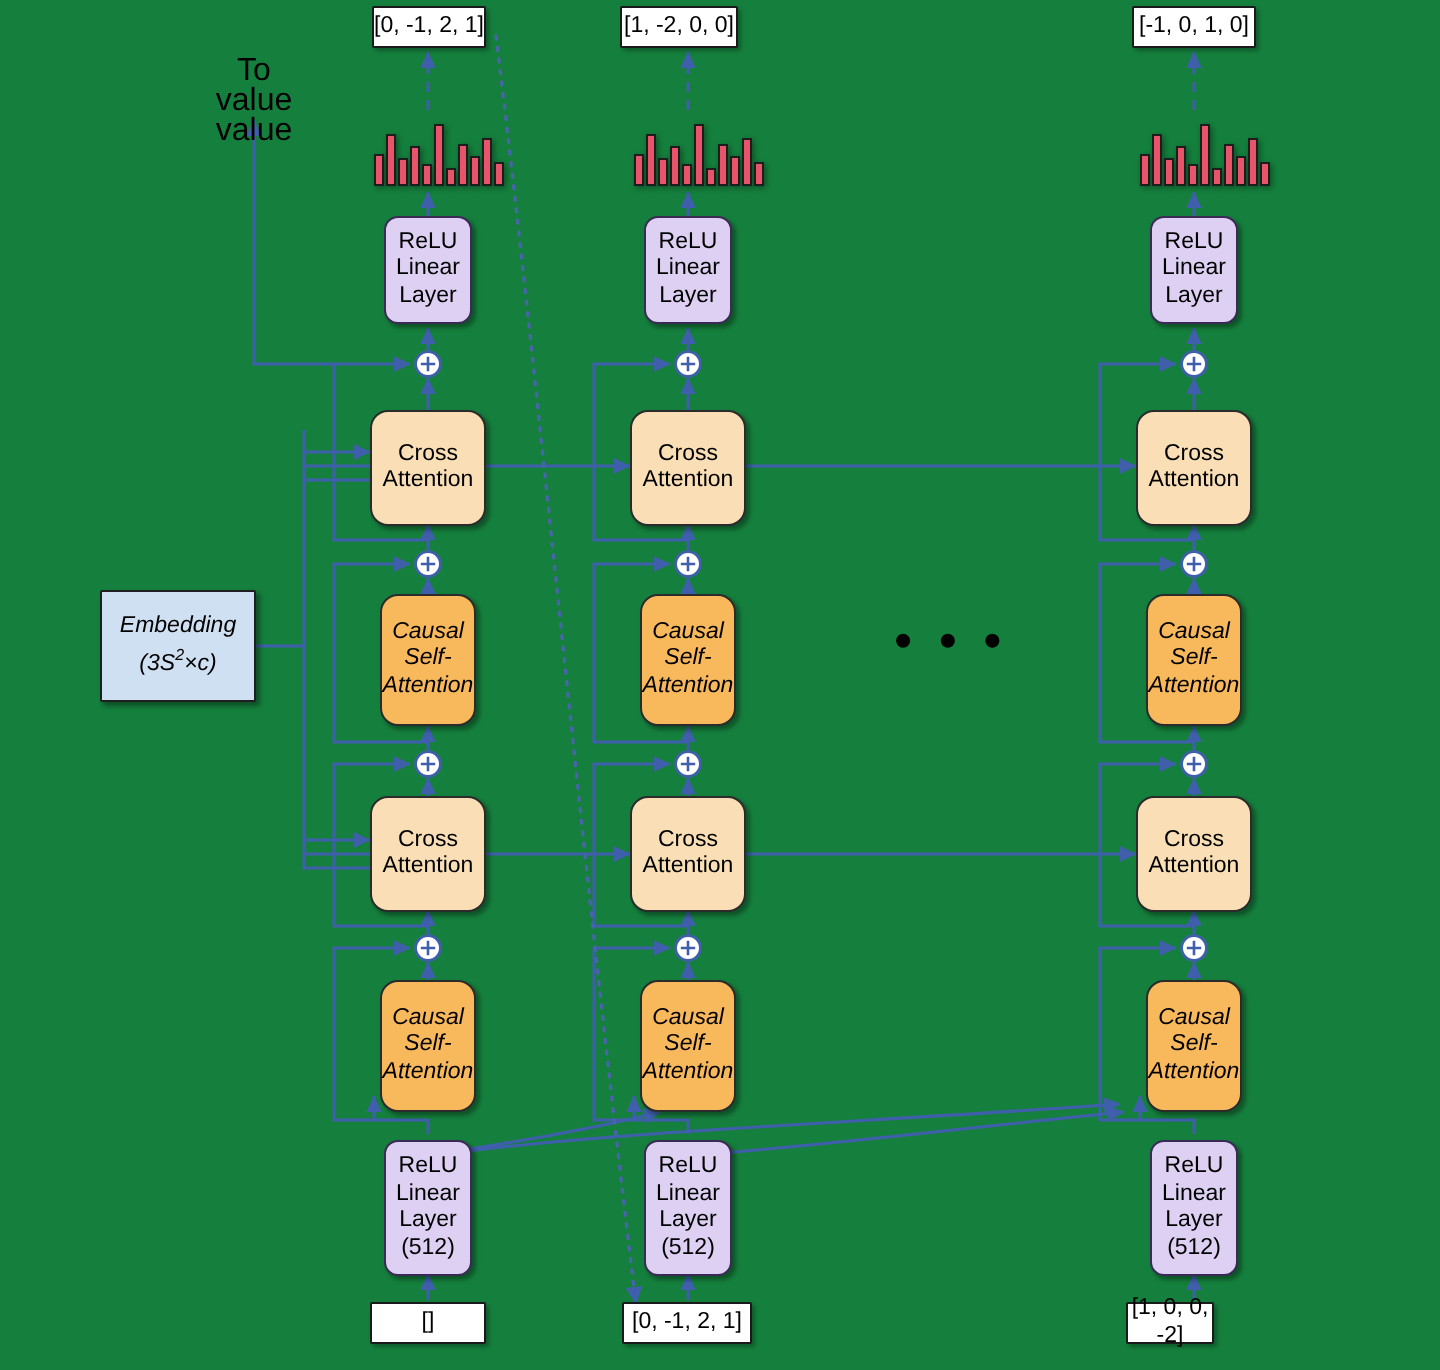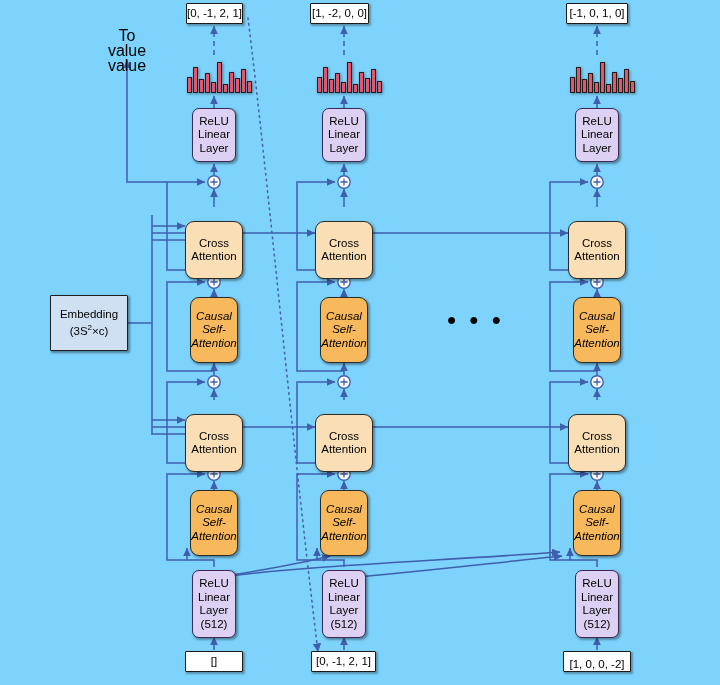--- a/index.html
+++ b/index.html
@@ -7,21 +7,21 @@
     padding: 0;
     background: #ffffff;
   }
   body {
     font-family: "Liberation Sans", sans-serif;
   }
   #root {
     position: relative;
     width: 720px;
     height: 685px;
-    background: #7dd3fc;
+    background: #15803d;
     overflow: hidden;
   }
   svg.layer {
     position: absolute;
     left: 0; top: 0;
     width: 720px;
     height: 685px;
   }
   .node {
     position: absolute;
@@ -48,35 +48,35 @@
     background: #ddd0f2;
     border-radius: 7px;
     box-shadow: 1.6px 1.6px 2.2px rgba(0,0,0,0.35);
     text-align: right;
   }
   .cross-box {
     border: 1.4px solid #2b2b2b;
     background: #fadfb6;
     border-radius: 9px;
     box-shadow: 1.6px 1.6px 2.2px rgba(0,0,0,0.35);
-    margin-top: 16px;
   }
   .self-box {
     border: 1.4px solid #2b2b2b;
     background: #f7b champions;
     background: #f8b85c;
     border-radius: 9px;
     box-shadow: 1.6px 1.6px 2.2px rgba(0,0,0,0.35);
     font-style: italic;
   }
   .embed-box {
     border: 1.6px solid #1f1f1f;
     background: #cfe0f2;
     border-radius: 1px;
     box-shadow: 1.8px 1.8px 2.4px rgba(0,0,0,0.38);
+    font-style: italic;
   }
   .plain-label {
     position: absolute;
     font-size: 16px;
     line-height: 15px;
     color: #000;
     text-align: center;
     z-index: 6;
   }
   .dots {
@@ -412,21 +412,21 @@
     <span>Layer</span>
     <span>(512)</span>
   </div>
 
   <div class="node io-box" style="left:185px; top:651px; width:58px; height:21px;">
     <span>[]</span>
   </div>
   <div class="node io-box" style="left:311px; top:651px; width:65px; height:21px;">
     <span>[0, -1, 2, 1]</span>
   </div>
-  <div class="node io-box" style="left:563px; top:651px; width:68px; height:21px;justify-content:flex-end;">
+  <div class="node io-box" style="left:563px; top:651px; width:44px; height:21px;">
     <span>[1, 0, 0, -2]</span>
   </div>
 
   <div class="node embed-box" style="left:50px; top:295px; width:78px; height:56px;">
     <span>Embedding</span>
     <span><span>(3S</span><span class="sup">2</span><span>×c)</span></span>
   </div>
 
   <div class="plain-label" style="left:95px; top:28px; width:64px;">
     <div>To</div>

